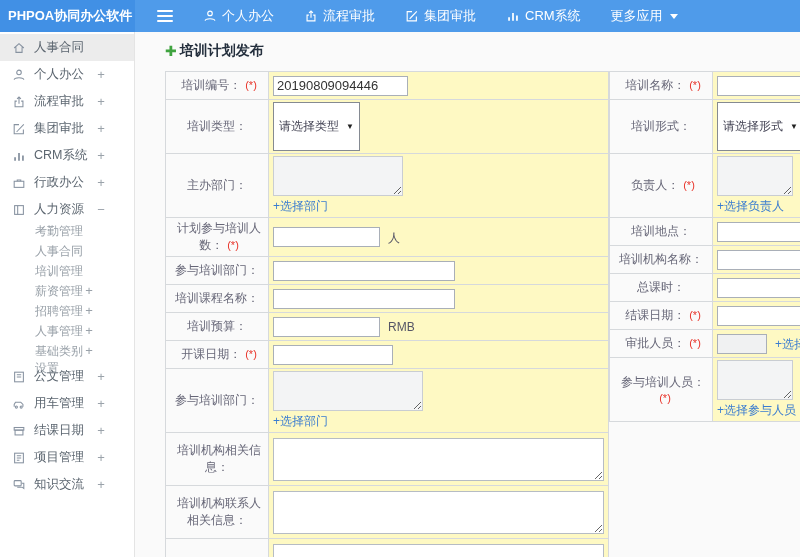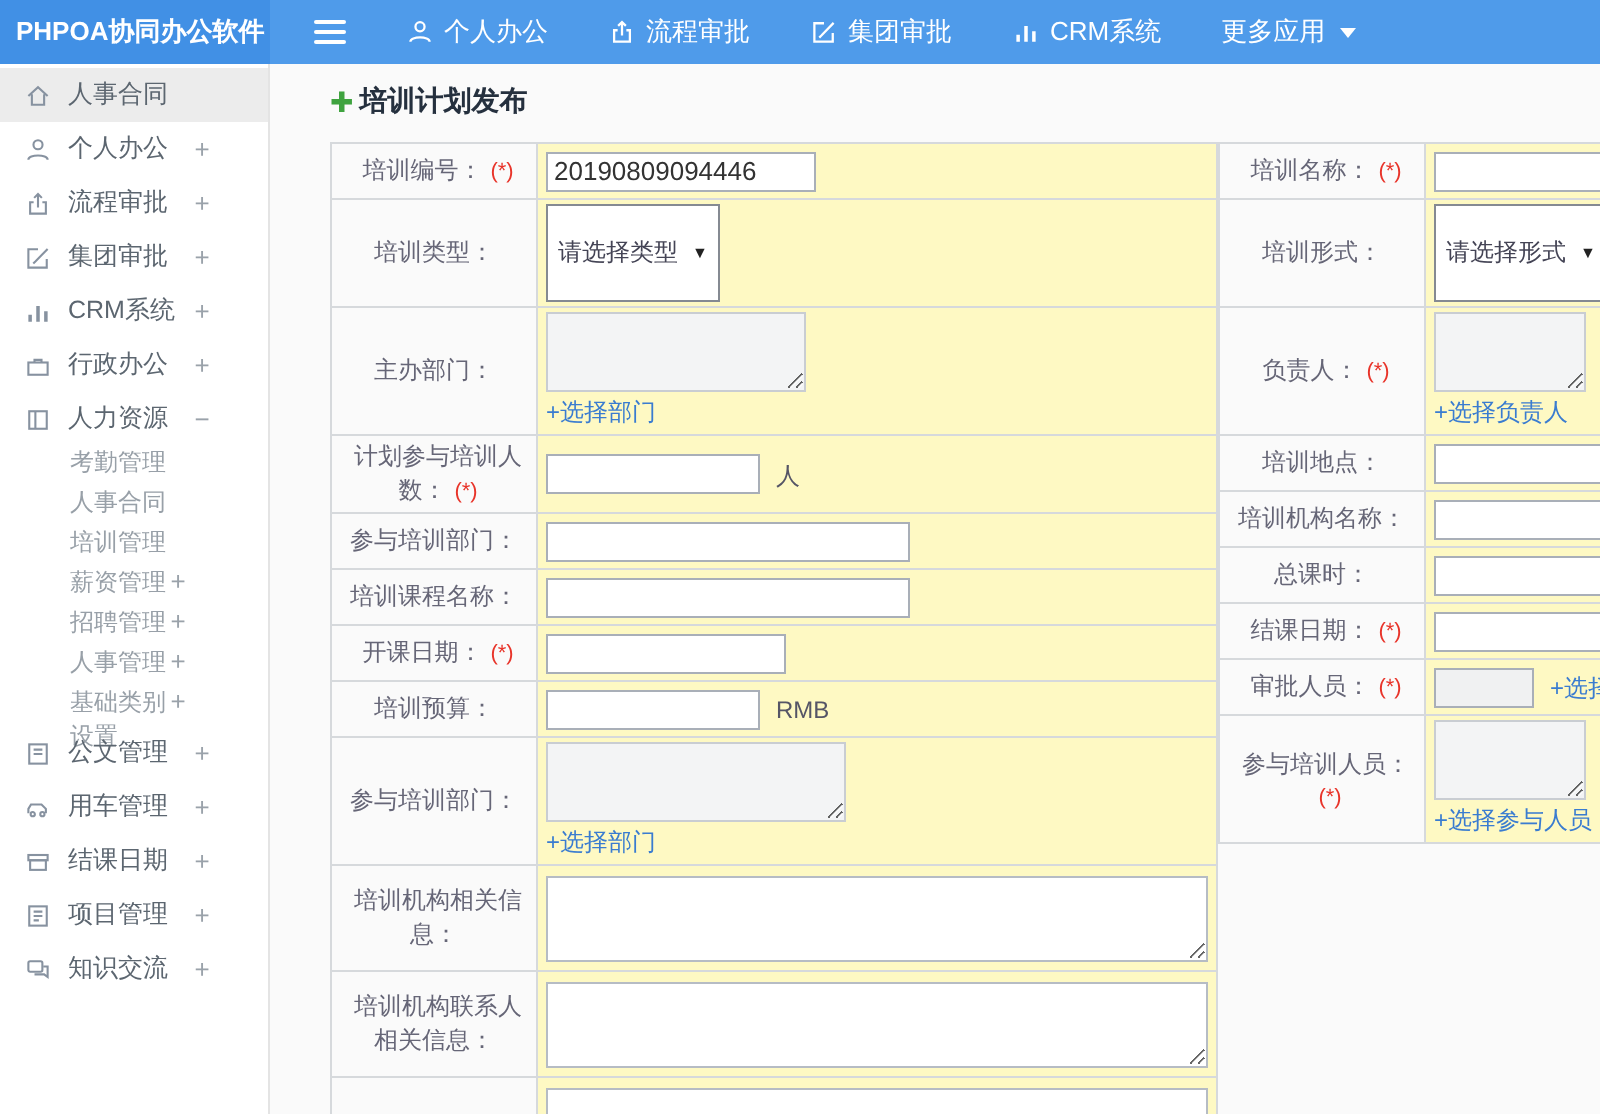--- a/index.html
+++ b/index.html
@@ -283,26 +283,26 @@
         </tr>
         <tr class="r28">
           <td class="lbl"><span>参与培训部门：</span><span class="req"></span></td>
           <td class="fld"><input class="ti w182" style=""></td>
         </tr>
         <tr class="r28">
           <td class="lbl"><span>培训课程名称：</span><span class="req"></span></td>
           <td class="fld"><input class="ti w182" style=""></td>
         </tr>
         <tr class="r28">
+          <td class="lbl"><span>培训预算：</span><span class="req"></span></td>
+          <td class="fld"><input class="ti w107" style=""><span class="suffix">RMB</span></td>
+        </tr>
+        <tr class="r28">
           <td class="lbl"><span>开课日期：</span><span class="req">(*)</span></td>
           <td class="fld"><input class="ti w120" style=""></td>
-        </tr>
-        <tr class="r28">
-          <td class="lbl"><span>培训预算：</span><span class="req"></span></td>
-          <td class="fld"><input class="ti w107" style=""><span class="suffix">RMB</span></td>
         </tr>
         <tr class="r58">
           <td class="lbl"><span>参与培训部门：</span><span class="req"></span></td>
           <td class="fld">
             <textarea class="ta-grey ta-wide" readonly="" style=""></textarea>
             <a href="#" class="blink">+选择部门</a>
           </td>
         </tr>
         <tr class="r53">
           <td class="lbl"><span>培训机构相关信息：</span><span class="req"></span></td>

